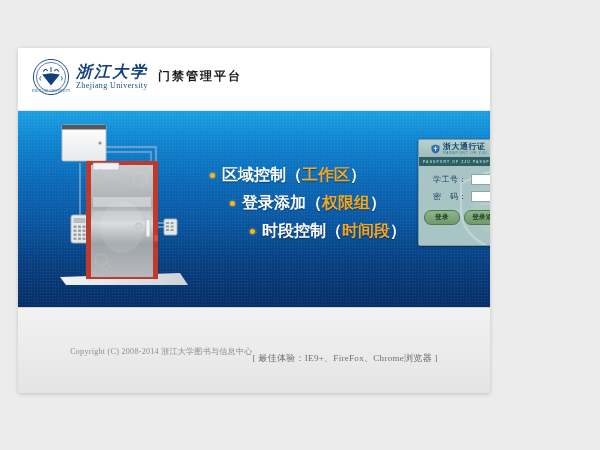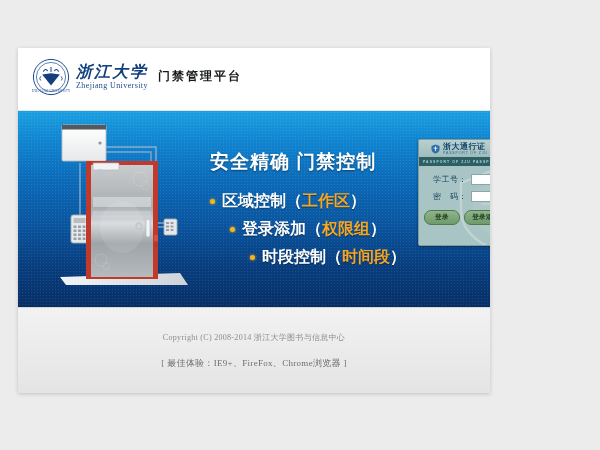--- a/index.html
+++ b/index.html
@@ -280,21 +280,20 @@
   #btn-login-add { flex: 0 0 42px; }
   #btn-card-login { flex: 1 1 auto; }
 
   
   #site-footer {
     position: relative;
     height: 86px;
     background: linear-gradient(180deg, #f2f2f2 0%, #e4e4e4 100%);
     border-top: 1px solid #d6d6d6;
     display: flex;
-    flex-direction: column;
     align-items: center;
     justify-content: center;
   }
   #copyright {
     font-family: "Liberation Serif", serif;
     font-size: 8px;
     color: #8d8d8d;
     letter-spacing: 0.3px;
     white-space: nowrap;
   }
@@ -411,21 +410,20 @@
       <path d="M56 51 L68 57" stroke="#c3c7ca" stroke-width="2" stroke-linecap="round"></path>
 
       <rect x="102" y="100" width="4" height="18" rx="2" fill="#f2f4f5" stroke="#b0b5b9" stroke-width="0.6"></rect>
       <circle cx="95" cy="107" r="3.2" fill="#cfd3d6" stroke="#aeb3b7" stroke-width="0.6"></circle>
 
       <rect x="110" y="116" width="4" height="6" fill="#e04b36"></rect>
       <rect x="110" y="124" width="4" height="4" fill="#b8342a"></rect>
     </svg>
 
     <div id="banner-copy">
-      <div id="headline">安全精确  门禁控制</div>
       <ul id="feature-list">
         <li class="indent-0">
           <span class="bullet"></span>
           <span>区域控制（</span>
             <span class="accent">工作区</span>
             <span>）</span>
         </li>
         <li class="indent-1">
           <span class="bullet"></span>
           <span>登录添加（</span>

